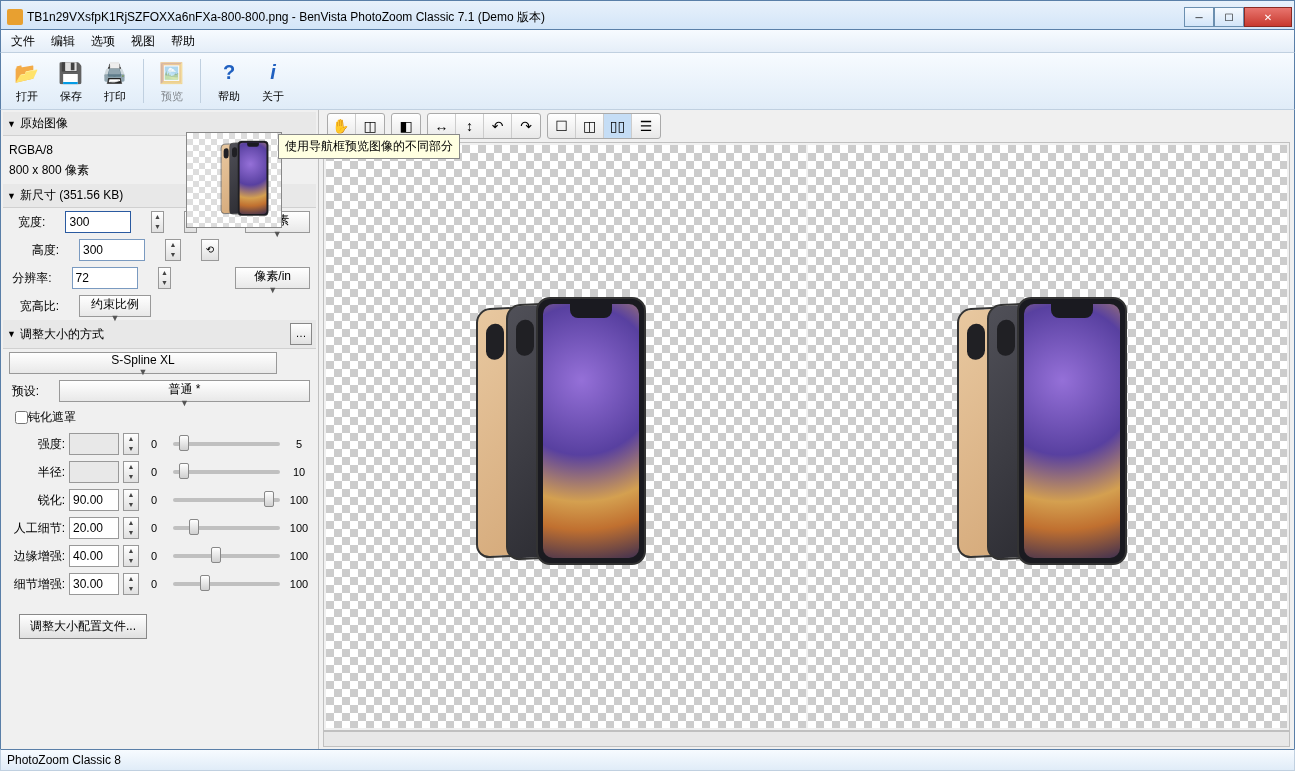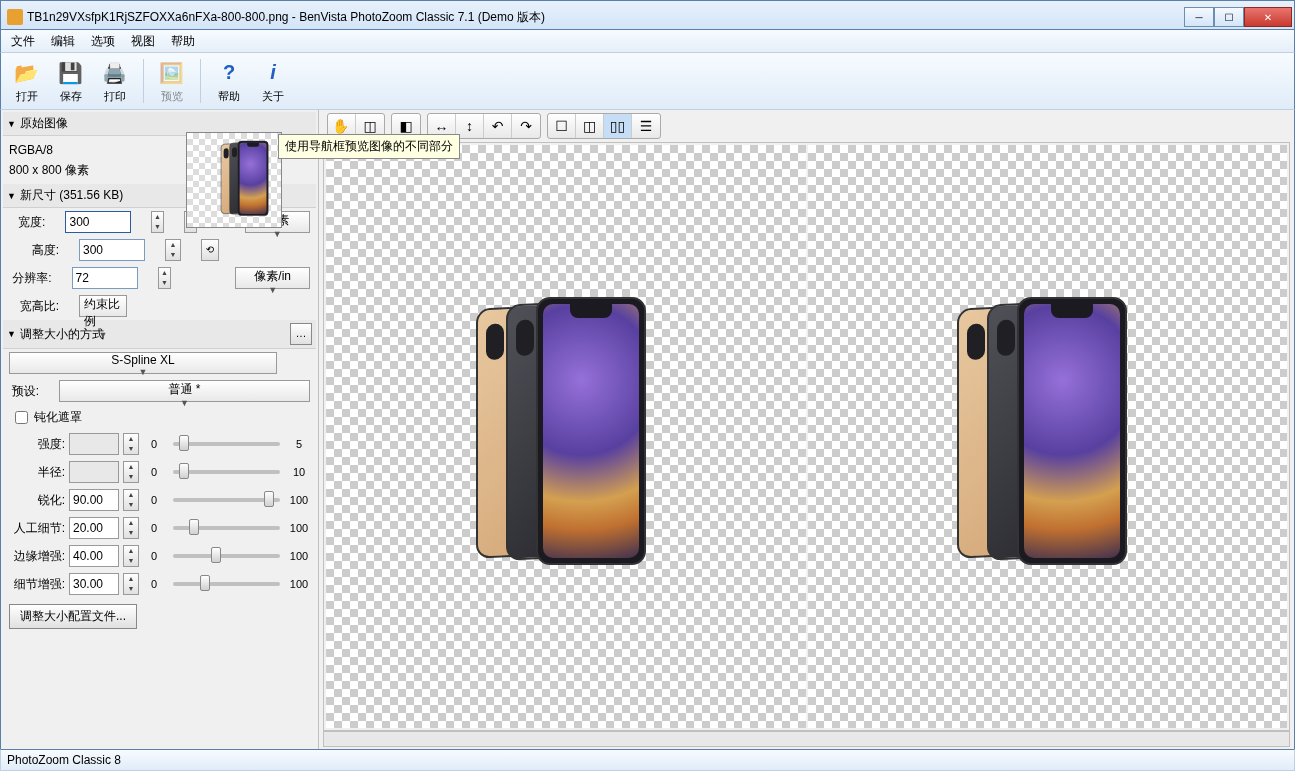--- a/index.html
+++ b/index.html
@@ -38,31 +38,31 @@
 .row { display: flex; align-items: center; padding: 3px 6px; gap: 20px; }
 .row label { width: 50px; text-align: right; font-size: 12px; }
 .row input.num { width: 66px; height: 22px; border: 1px solid #7a9ac0; padding: 0 3px; font-size: 12px; }
 .spin { width: 16px; height: 22px; border: 1px solid #999; background: linear-gradient(to bottom,#fff,#e0e0e0); display:flex; flex-direction:column; }
 .spin div { flex:1; font-size:7px; text-align:center; line-height:9px; color:#444; }
 .linkbtn { width: 18px; height: 22px; border: 1px solid #999; background: linear-gradient(to bottom,#fff,#e0e0e0); font-size:10px; text-align:center; line-height:20px; }
 .sel { height: 22px; border: 1px solid #999; background: linear-gradient(to bottom,#fff,#e8e8e8); padding: 0 4px; font-size: 12px; display:flex; align-items:center; justify-content:space-between;flex-direction:column; }
 .sel .arrow { font-size: 9px; color:#555; }
 .full-sel { width: 280px; margin: 3px 6px; }
 .small-sel { width: 86px; }
-.aspect-sel { width: 48px; }
-.chk { display:flex; align-items:center; padding: 4px 12px; gap: 6px; }
+.aspect-sel { width: 72px; text-align: center; }
+.chk { display:flex; align-items:center; padding: 4px 12px; }
 .chk input { width: 13px; height: 13px; }
 .slider-row { display:flex; align-items:center; padding: 3px 6px; gap: 4px; }
 .slider-row .lbl { width: 56px; text-align:right; font-size:12px; }
 .slider-row .numbox { width: 50px; height: 22px; border: 1px solid #999; background:#fff; padding:0 3px; font-size:12px; }
 .slider-row .numbox.disabled { background:#e8e8e8; }
 .slider-row .minmax { width: 22px; font-size:11px; text-align:center; }
 .slider { flex:1; height:4px; background:#c0c0c0; position:relative; border-radius:2px; margin:0 4px; }
 .slider .handle { position:absolute; width:10px; height:16px; background:linear-gradient(to bottom,#fff,#d0d0d0); border:1px solid #888; border-radius:2px; top:-7px; transform:translateX(-50%); }
-.btn-std { padding: 3px 10px; border: 1px solid #888; background: linear-gradient(to bottom,#fff,#e0e0e0); font-size:12px; margin: 6px; }
+.btn-std { padding: 3px 10px; border: 1px solid #888; background: linear-gradient(to bottom,#fff,#e0e0e0); font-size:12px; margin: 16px; }
 .dots-btn { width:22px; height:22px; border:1px solid #888; background:linear-gradient(to bottom,#fff,#e0e0e0); font-size:11px; text-align:center; line-height:18px; }
 
 
 .ctoolbar { height: 32px; display:flex; align-items:center; padding: 3px 8px; gap: 6px; }
 .cgroup { display:flex; border: 1px solid #aaa; border-radius: 3px; background:linear-gradient(to bottom,#fff,#e8e8e8); }
 .cbtn { width: 28px; height: 24px; display:flex; align-items:center; justify-content:center; border-right: 1px solid #ccc; font-size: 14px; }
 .cbtn:last-child { border-right:none; }
 .cbtn.active { background:#c5ddf5; }
 
 

